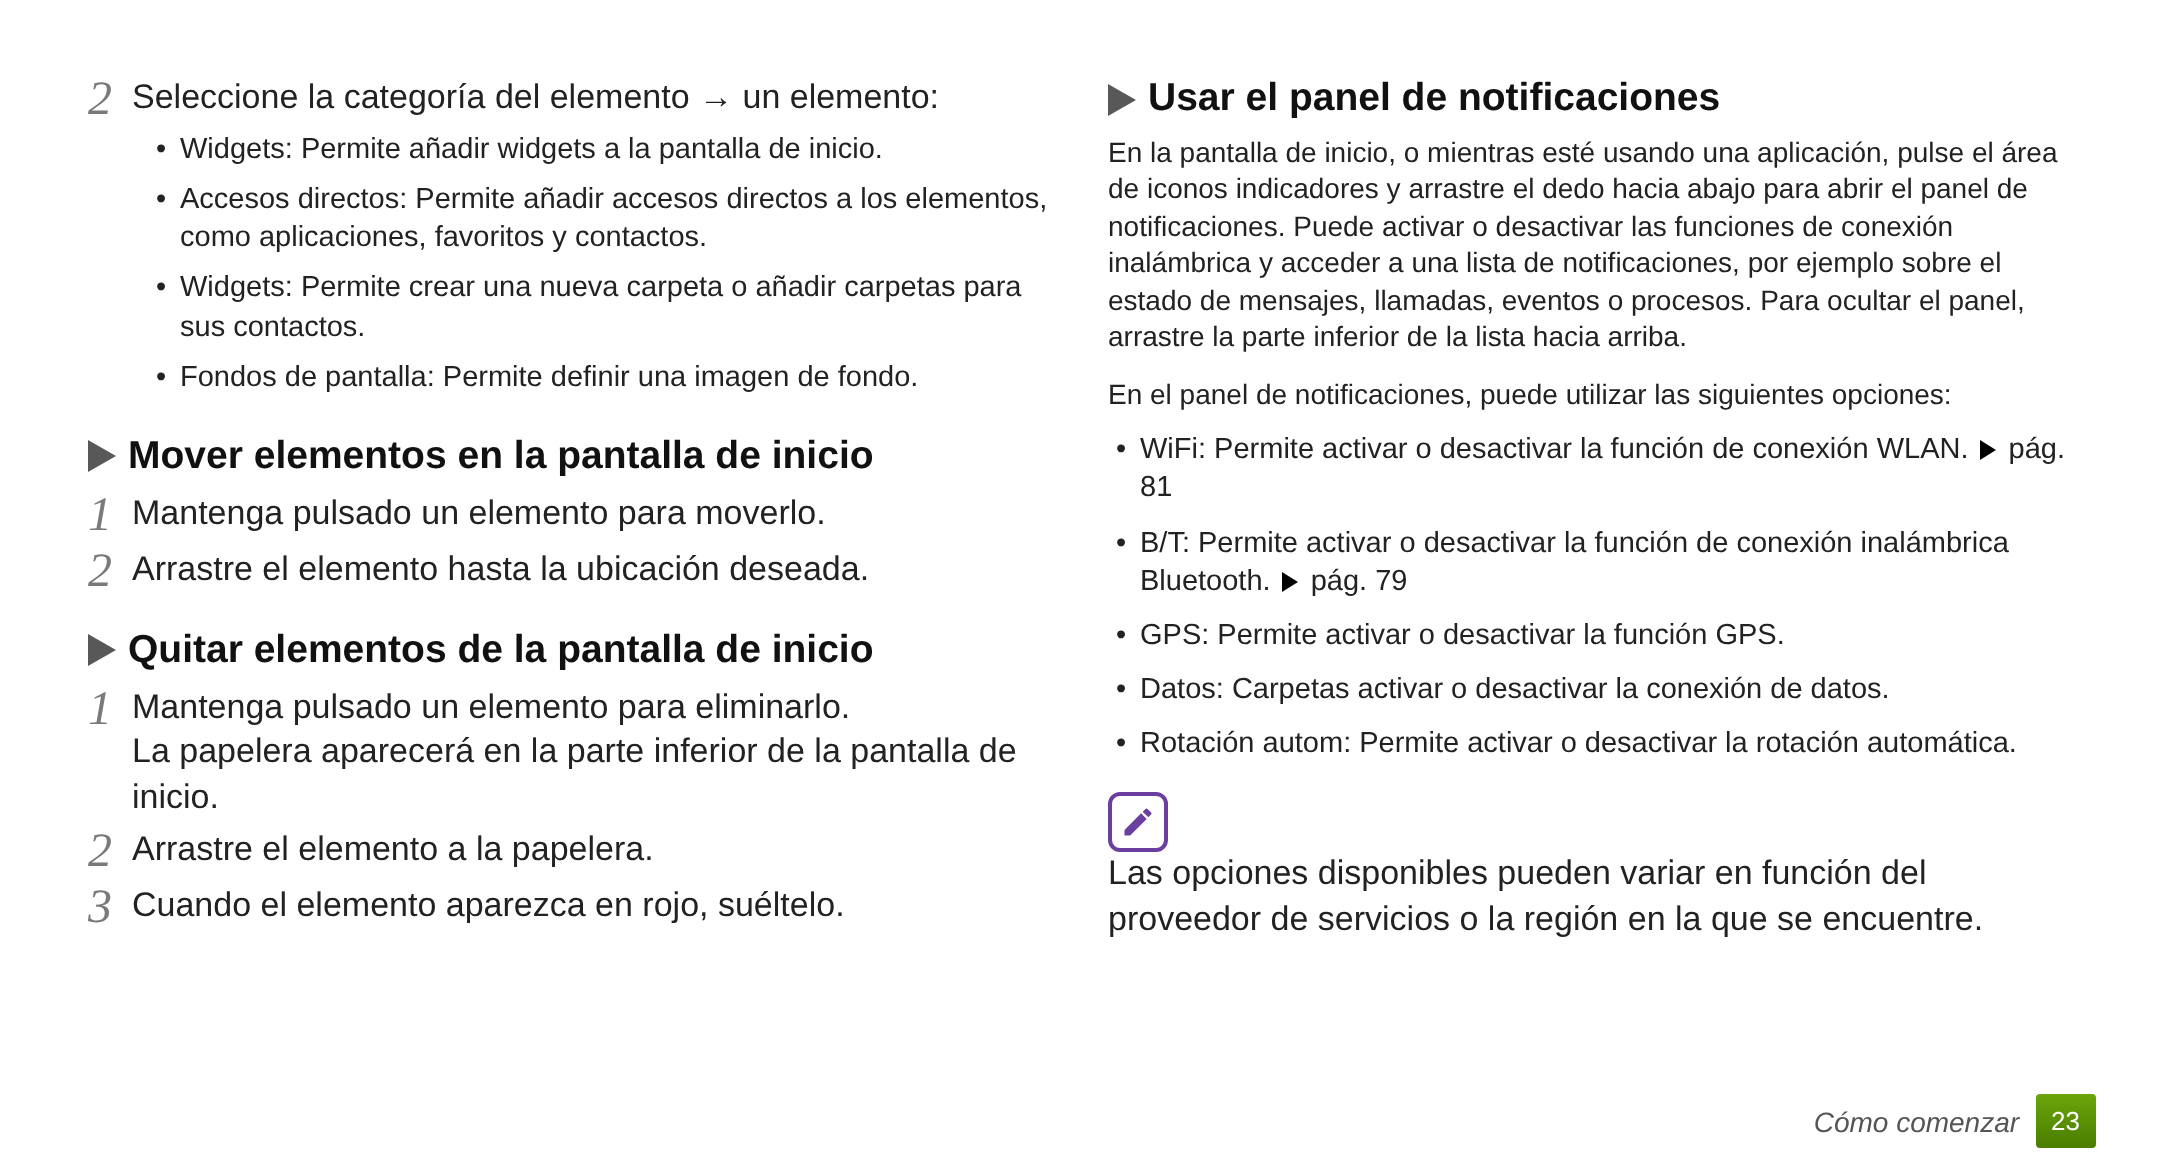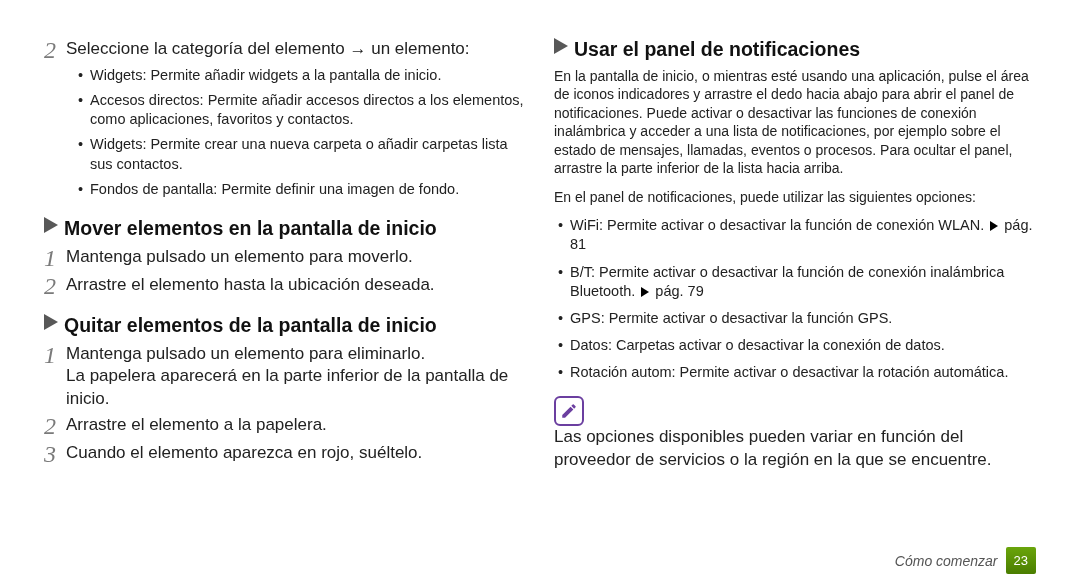--- a/index.html
+++ b/index.html
@@ -54,20 +54,21 @@
     color: #222;
   }
   .bullet-dot {
     width: 12px;
     flex-shrink: 0;
   }
   .bullet-text { flex: 1; }
   .bold { font-weight: 400; }
   .section-head {
     display: flex;
+    align-items: center;
     margin-top: 12px;
     margin-bottom: 6px;
   }
   .chev {
     width: 0; height: 0;
     border-top: 8px solid transparent;
     border-bottom: 8px solid transparent;
     border-left: 14px solid #585858;
     margin-right: 6px;
   }
@@ -106,21 +107,21 @@
     align-items: center;
     justify-content: center;
     flex-shrink: 0;
     margin-right: 10px;
     margin-top: 2px;
   }
   .note-icon svg { display:block; }
   .footer {
     position: absolute;
     bottom: 12px;
-    right: 44px;
+    right: 32px;
     display: flex;
     align-items: center;
     gap: 8px;
   }
   .footer-label {
     font-style: italic;
     font-size: 14px;
     color: #555;
   }
   .footer-badge {
@@ -158,21 +159,21 @@
       <div class="bullet-item">
         <div class="bullet-dot">•</div>
         <div class="bullet-text"><span class="bold">Widgets</span><span>: Permite añadir widgets a la pantalla de inicio.</span></div>
       </div>
       <div class="bullet-item">
         <div class="bullet-dot">•</div>
         <div class="bullet-text"><span class="bold">Accesos directos</span><span>: Permite añadir accesos directos a los elementos, como aplicaciones, favoritos y contactos.</span></div>
       </div>
       <div class="bullet-item">
         <div class="bullet-dot">•</div>
-        <div class="bullet-text"><span class="bold">Widgets</span><span>: Permite crear una nueva carpeta o añadir carpetas lista sus contactos.</span></div>
+        <div class="bullet-text"><span class="bold">Widgets</span><span>: Permite crear una nueva carpeta o añadir carpetas para sus contactos.</span></div>
       </div>
       <div class="bullet-item">
         <div class="bullet-dot">•</div>
         <div class="bullet-text"><span class="bold">Fondos de pantalla</span><span>: Permite definir una imagen de fondo.</span></div>
       </div>
     </div>
 
     <div class="section-head">
       <div class="chev"></div>
       <div class="section-title">Mover elementos en la pantalla de inicio</div>

